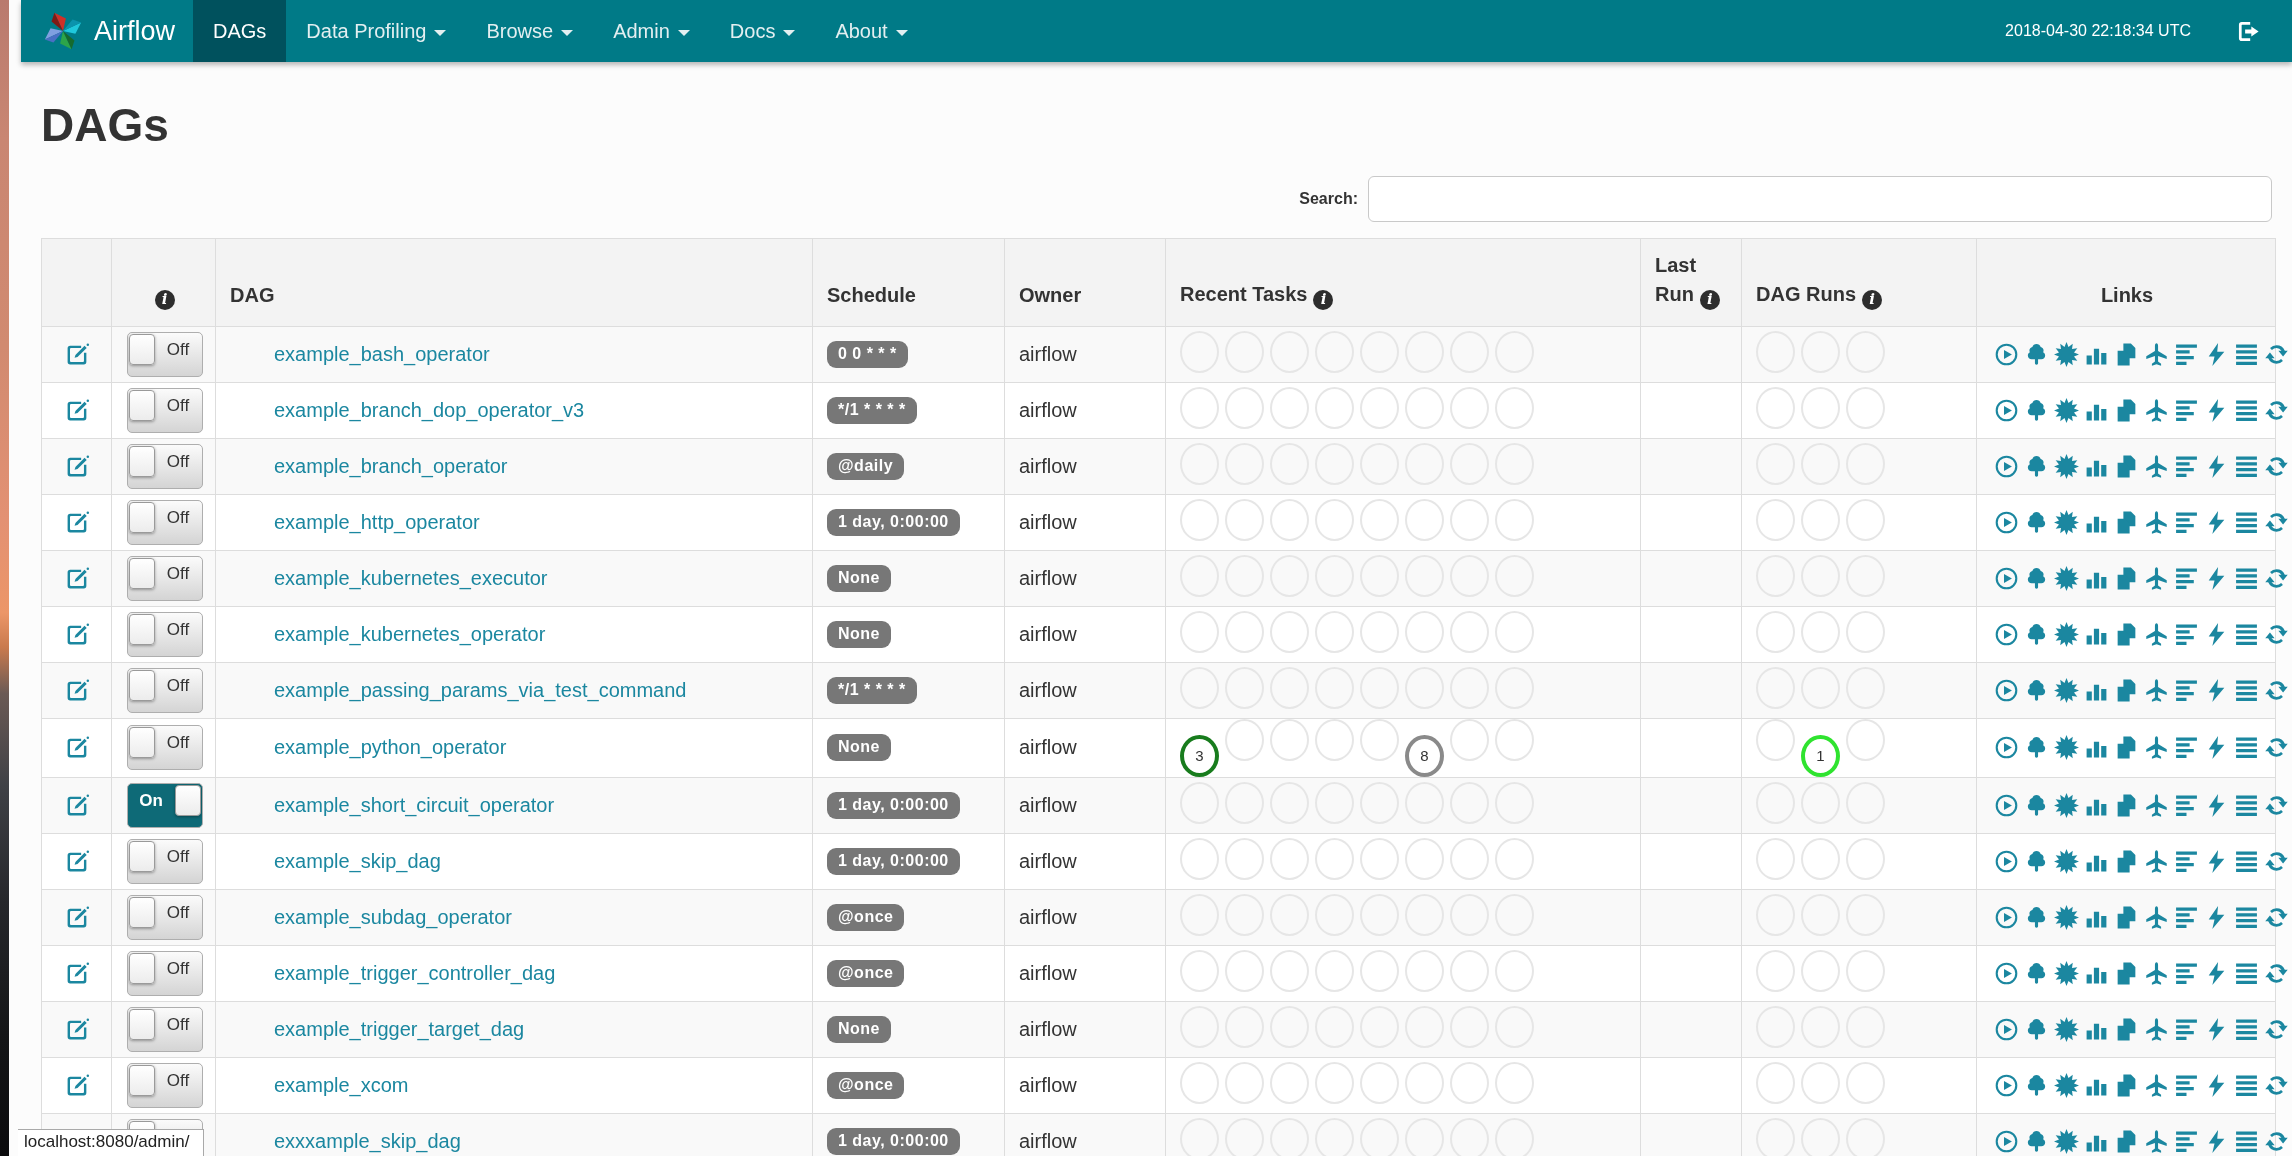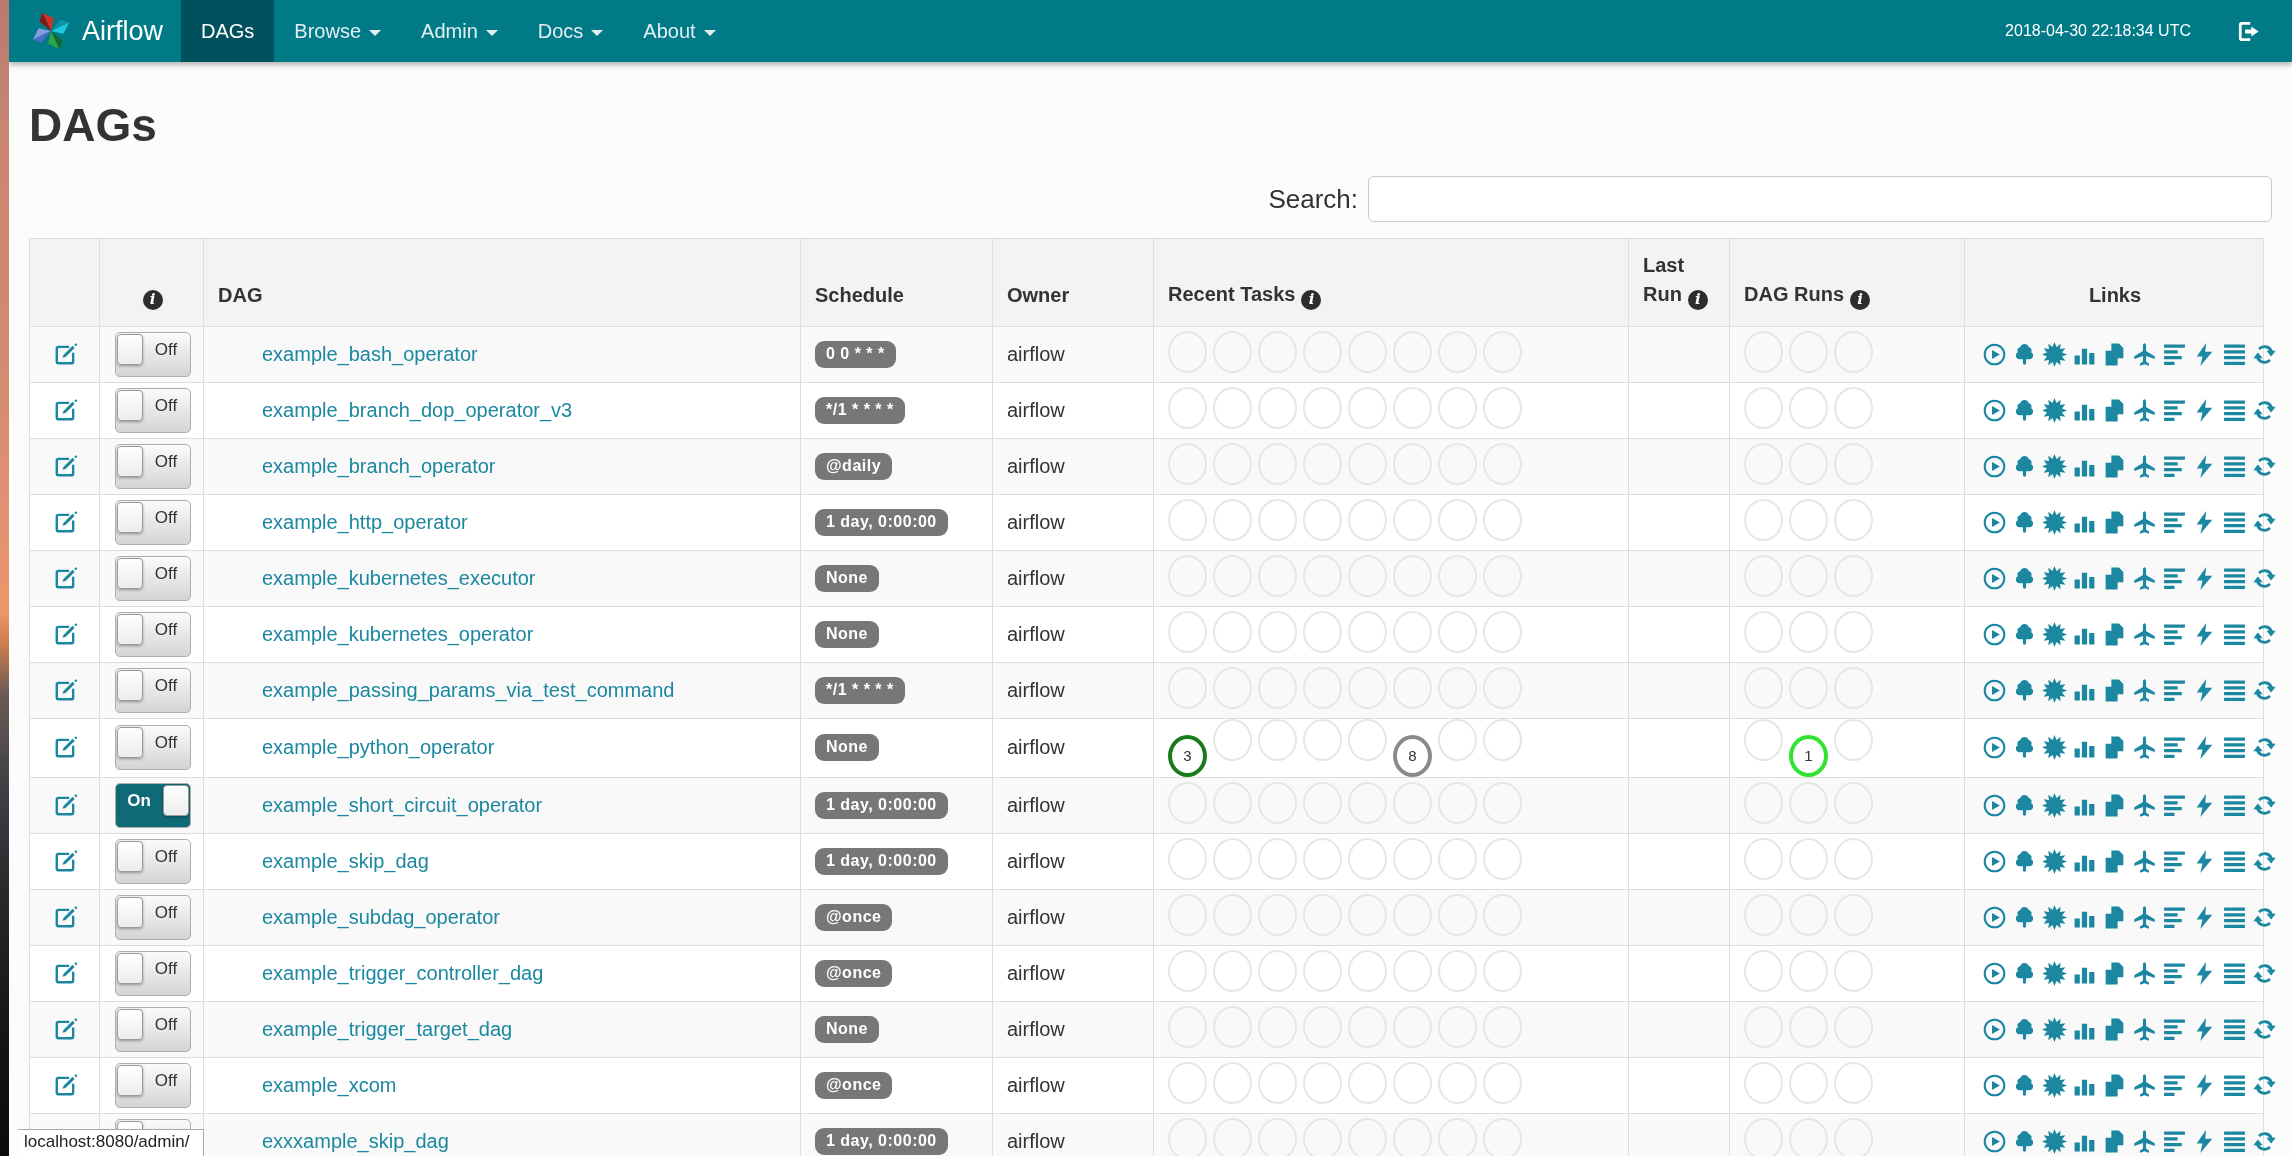--- a/index.html
+++ b/index.html
@@ -7,21 +7,21 @@
   body {
     width:2292px; height:1156px; overflow:hidden; position:relative;
     background:#ffffff; font-family:"Liberation Sans", sans-serif; color:#333;
   }
   
   .left-strip {
     position:absolute; left:0; top:0; width:9px; height:1156px; z-index:50;
     background:linear-gradient(180deg,#b97a6e 0%,#c98672 12%,#d18a70 30%,#e39173 45%,
       #ec9668 53%,#c97a4e 56%,#6b5a55 60%,#3f4146 68%,#26272b 78%,#141517 90%,#0b0b0d 100%);
   }
-  .browser { position:absolute; left:9px; top:0; width:2283px; height:1156px; background:#fcfcfc; }
+  .browser { position:absolute; left:9px; top:0; width:2283px; height:1156px; background:#fcfcfc;padding-left:12px; }
 
   
   .navbar {
     height:62px; background:#007a87; display:flex; align-items:stretch;
     box-shadow:0 3px 5px rgba(0,0,0,.28); position:relative; z-index:10;
   }
   .brand-link { display:flex; align-items:center; gap:10px; padding:0 18px 0 21px; text-decoration:none; }
   .brand-text { color:#fff; font-size:27px; }
   .nav-menu { display:flex; align-items:stretch; }
   .nav-item {
@@ -35,21 +35,21 @@
   }
   .nav-right { margin-left:auto; display:flex; align-items:center; gap:44px; padding-right:30px; }
   .clock { color:#fff; font-size:16px; white-space:nowrap; }
   .logout-btn { display:inline-flex; color:#fff; }
   .logout-btn svg { width:27px; height:27px; fill:currentColor; }
 
   
   .content { padding:0 20px; }
   .page-title { font-size:46px; font-weight:700; color:#333; margin:36px 0 24px; }
   .search-row { display:flex; justify-content:flex-end; align-items:center; margin:0 0 16px; }
-  .search-label { font-weight:400; font-size:26px; margin-right:10px; }
+  .search-label { font-weight:700; font-size:16px; margin-right:10px; }
   .search-input {
     width:904px; height:46px; border:1.5px solid #c9c9c9; border-radius:6px;
     font-size:20px; padding:0 12px; background:#fff; outline:none;
   }
 
   
   table.dags { border-collapse:collapse; table-layout:fixed; width:2234px; background:#fff; font-size:20px; }
   .dags th, .dags td { border:1px solid #ddd; }
   .dags thead th {
     background:#f3f3f3; vertical-align:bottom; text-align:left;
@@ -185,20 +185,24 @@
             <path d="M22 22 L13 3 L10 12 Z" fill="#4a6fc4"></path>
           </g>
       </svg>
       <span class="brand-text">Airflow</span>
     </a>
     <nav class="nav-menu">
         <a class="nav-item active">
           <span>DAGs</span>
         </a>
         <a class="nav-item">
+          <span>Data Profiling</span>
+          <span class="caret"></span>
+        </a>
+        <a class="nav-item">
           <span>Browse</span>
           <span class="caret"></span>
         </a>
         <a class="nav-item">
           <span>Admin</span>
           <span class="caret"></span>
         </a>
         <a class="nav-item">
           <span>Docs</span>
           <span class="caret"></span>

